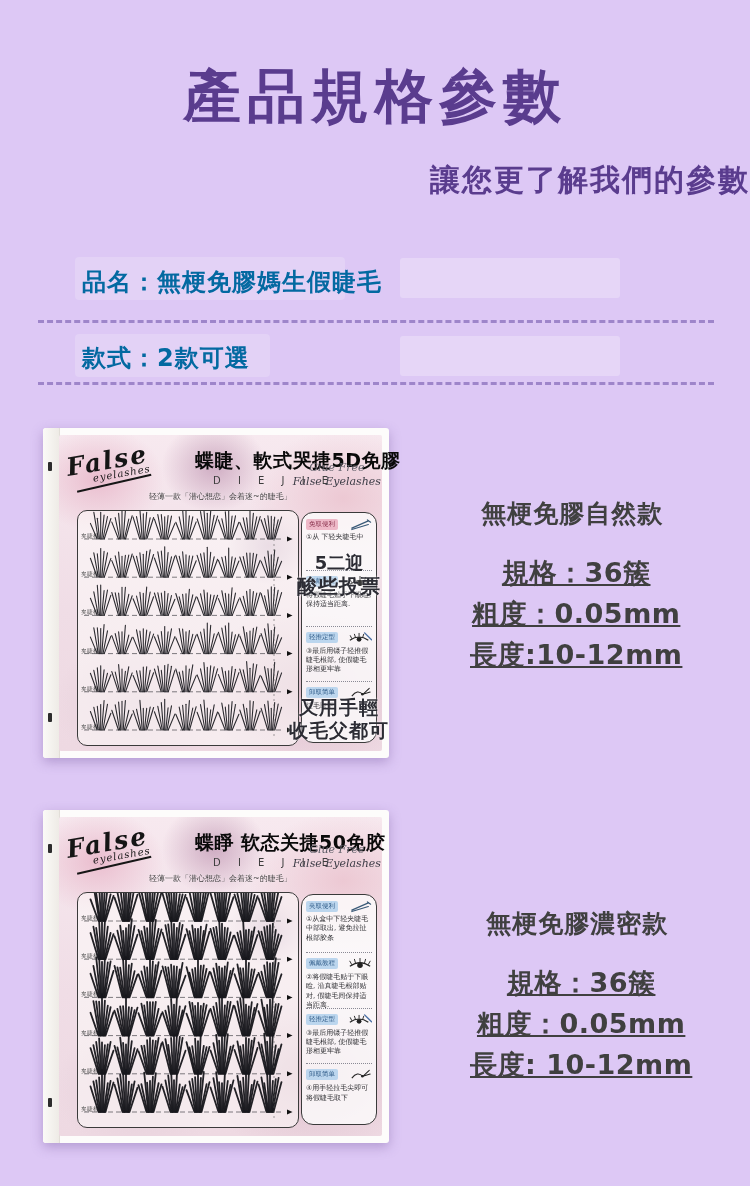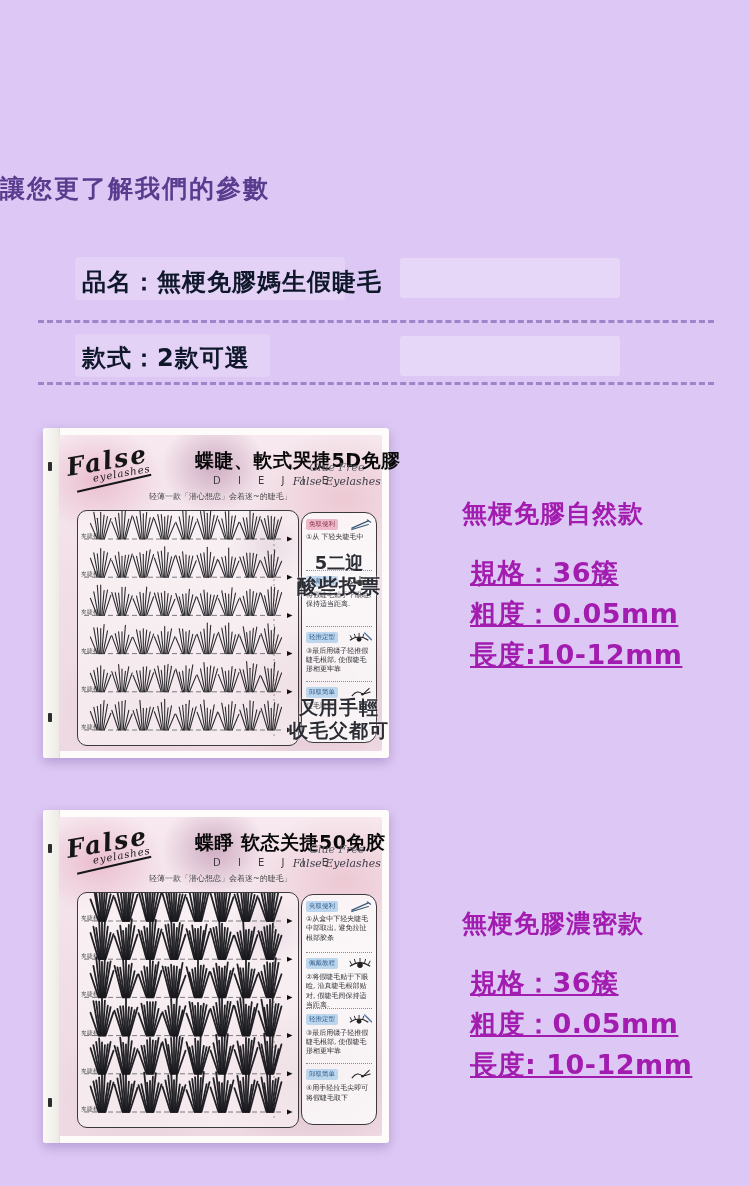--- a/index.html
+++ b/index.html
@@ -2,32 +2,32 @@
 <html><head>
 <meta charset="utf-8">
 <style>
   html,body{margin:0;padding:0;}
   body{font-family:"DejaVu Sans","Liberation Sans",sans-serif;}
   .page{position:relative;width:750px;height:1186px;overflow:hidden;background:#ddc8f5;}
 
   
   .page-title{position:absolute;top:58px;left:0;width:100%;margin:0;text-align:center;
     font-size:58px;font-weight:bold;letter-spacing:6px;color:#5a3c8e;}
-  .page-subtitle{position:absolute;top:172px;left:0;width:100%;text-align:left;
-    font-size:25px;font-weight:bold;letter-spacing:2px;color:#5a3c8e;}
+  .page-subtitle{position:absolute;top:160px;left:0;width:100%;text-align:right;
+    font-size:30px;font-weight:bold;letter-spacing:2px;color:#5a3c8e;}
 
   
   .info-band{position:absolute;background:rgba(255,255,255,.18);border-radius:4px;}
   .band1{left:75px;top:257px;width:270px;height:43px;}
   .band2{left:75px;top:334px;width:195px;height:43px;}
   .patch{position:absolute;background:rgba(255,255,255,.26);border-radius:3px;}
   .patch1{left:400px;top:258px;width:220px;height:40px;}
   .patch2{left:400px;top:336px;width:220px;height:40px;}
   .info-label{position:absolute;left:82px;font-size:24px;font-weight:bold;
-    letter-spacing:1px;color:#0f172a;white-space:nowrap;}
+    letter-spacing:1px;color:#0369a1;white-space:nowrap;}
   .label1{top:266px;}
   .label2{top:342px;}
   .dashed-divider{position:absolute;left:38px;width:676px;height:0;
     border-top:3px dashed #8a6fbc;opacity:.75;}
   .div1{top:320px;} .div2{top:382px;}
 
   
   .package{position:absolute;left:43px;width:346px;background:#fdfcfb;border-radius:3px;
     box-shadow:0 4px 12px rgba(110,80,150,.38);}
   .pkg1{top:428px;height:330px;}
@@ -89,31 +89,32 @@
   
   .overlay{position:absolute;text-align:center;font-weight:bold;color:#2c2c34;
     text-shadow:0 0 3px rgba(255,255,255,.85);line-height:1.2;}
   .ov-mid{left:250px;top:124px;width:92px;}
   .ov-mid .ov-l1{font-size:18px;}
   .ov-mid .ov-l2{font-size:20px;letter-spacing:1px;}
   .ov-bottom{left:246px;top:268px;width:100px;}
   .ov-bottom .ov-l1,.ov-bottom .ov-l2{font-size:19px;letter-spacing:1px;}
 
   
-  .specs{position:absolute;left:462px;color:#a21caf;}
+  .specs{position:absolute;left:462px;color:#404040;text-align:center;}
   .specs1{top:497px;} .specs2{top:907px;}
   .spec-name{font-size:25px;font-weight:bold;letter-spacing:1px;}
   .spec-lines{margin-top:22px;margin-left:8px;text-decoration:underline;}
   .spec-line{font-size:27px;font-weight:bold;line-height:41px;letter-spacing:0.5px;white-space:nowrap;}
 </style>
 </head>
 <body>
 
 <div class="page" style="background: rgb(221, 200, 245);">
 
+  <h1 class="page-title">產品規格參數</h1>
   <div class="page-subtitle">讓您更了解我們的參數</div>
 
   <div class="info-band band1"></div>
   <div class="patch patch1"></div>
   <div class="info-label label1">品名：無梗免膠媽生假睫毛</div>
   <div class="dashed-divider div1"></div>
 
   <div class="info-band band2"></div>
   <div class="patch patch2"></div>
   <div class="info-label label2">款式：2款可選</div>

